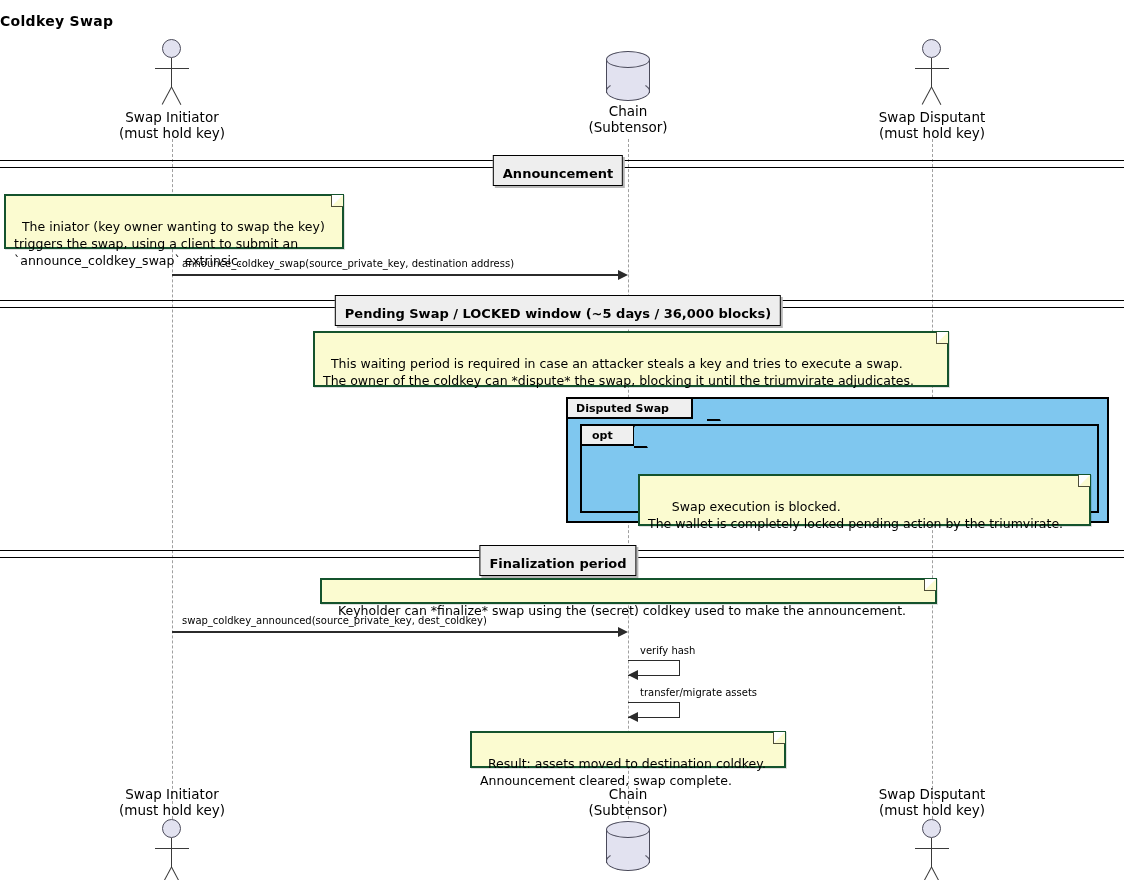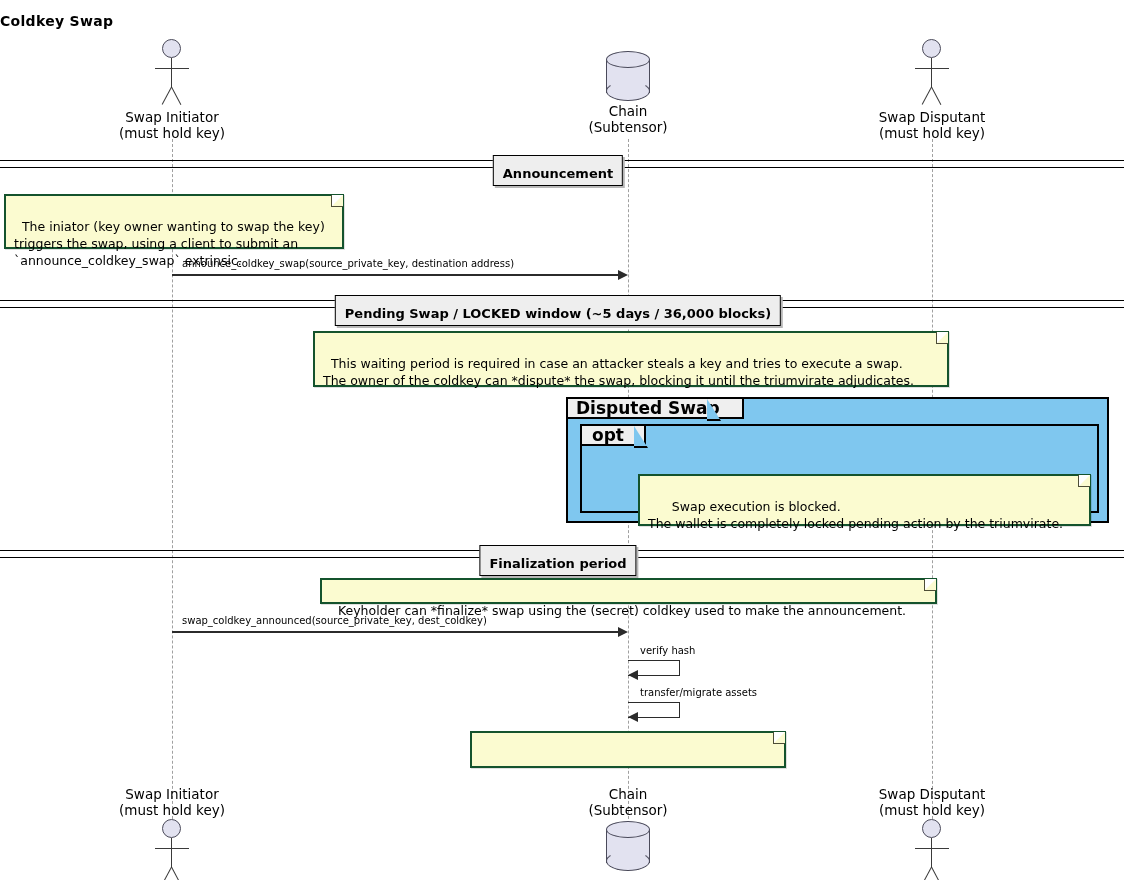--- a/index.html
+++ b/index.html
@@ -121,21 +121,21 @@
   
   .group-box{
     border:2px solid #000;background:#7FC7EF;box-sizing:border-box;
   }
   .group-inner{
     border:2px solid #000;background:#7FC7EF;box-sizing:border-box;
   }
   .group-tab{
     position:absolute;left:0;top:0;height:20px;
     background:#EFEFEF;border-right:2px solid #000;border-bottom:2px solid #000;
-    font-size:17px;font-weight:bold;
+    font-size:11px;font-weight:bold;
     display:flex;align-items:center;
     padding:0 22px 0 8px;white-space:nowrap;
     box-sizing:border-box;
   }
 </style>
 </head>
 <body>
 
 <div class="abs" id="diagram-title">Coldkey Swap</div>
 
@@ -245,20 +245,22 @@
   <div class="arrow-l" style="left:0px;top:27px"></div>
 </div>
 
 <div class="abs" style="left:628px;top:685px;width:220px;height:36px">
   <div class="msg-label abs" style="left:12px;top:0px">transfer/migrate assets</div>
   <div class="selfloop abs" style="left:0px;top:17px;width:52px;height:16px"></div>
   <div class="arrow-l" style="left:0px;top:27px"></div>
 </div>
 
 <div class="abs note" style="left:470px;top:731px;width:316px;height:37px">
+  <span>Result: assets moved to destination coldkey.
+Announcement cleared, swap complete.</span>
   <div class="note-fold"></div>
 </div>
 
 <div class="abs" style="left:162px;top:786px;width:20px;height:90px">
   <div class="actor-label" style="top:0px">
     <div>Swap Initiator</div>
     <div>(must hold key)</div>
   </div>
   <div class="abs" style="left:0;top:33px;width:20px;height:70px">
     <div class="actor-head"></div>

